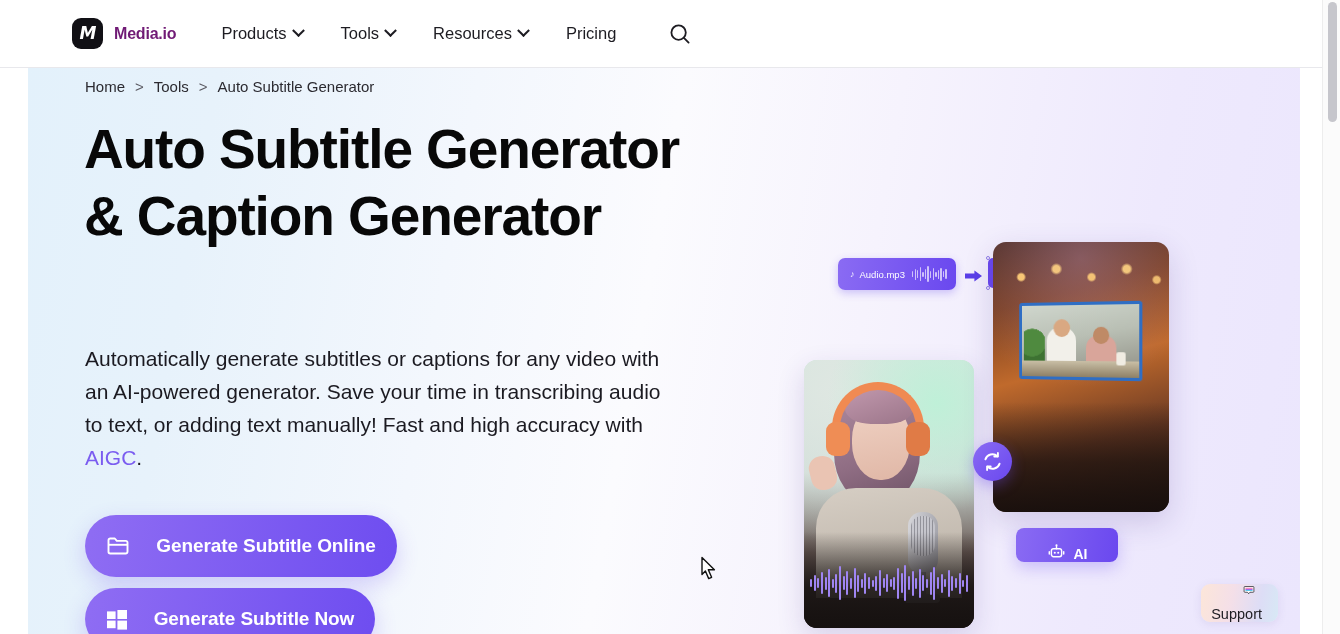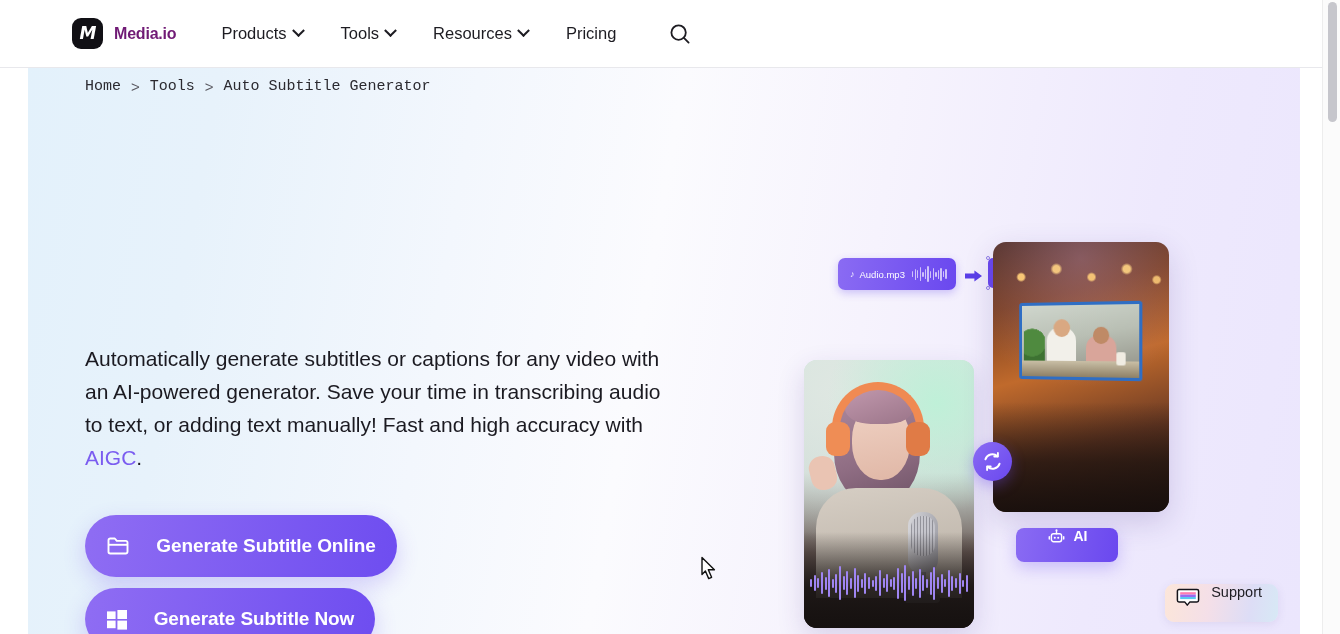--- a/index.html
+++ b/index.html
@@ -91,21 +91,21 @@
         #fbfbfe 48%, #f6f3fd 64%, #eee9fd 84%, #ebe6fd 100%);
     overflow: hidden;
   }
 
   .breadcrumb {
     position: absolute; left: 57px; top: 10px;
     display: flex; align-items: center; gap: 10px;
     font-size: 15px; color: #2b2a30;
   }
   .breadcrumb .sep { color: #5a5961; }
-  .breadcrumb .crumb { cursor: pointer; font-family: Liberation Mono, monospace; }
+  .breadcrumb .crumb { cursor: pointer; }
   .breadcrumb .crumb.current { cursor: default; }
 
   .hero-title {
     position: absolute; left: 56px; top: 48px;
     width: 620px;
     font-size: 55px; line-height: 67px; font-weight: 800;
     color: #080808; letter-spacing: -1.1px;
   }
 
   .hero-desc {
@@ -312,34 +312,35 @@
     background: linear-gradient(135deg,#8a6bf3,#6a48ef);
     display:flex;align-items:center;justify-content:center;
     box-shadow: 0 5px 14px rgba(104,72,239,.36);
     z-index: 6;
   }
 
   .ai-btn {
     position:absolute; left: 240px; top: 300px;
     width: 102px; height: 34px; border-radius: 8px;
     background: linear-gradient(100deg,#8a6bf3,#6a48ef);
-    display:flex; align-items:flex-start; justify-content:center; gap:8px;
+    display:flex; align-items:flex-end; justify-content:center; gap:8px;
     color:#fff; font-size:14px; font-weight:600; cursor:pointer;
     box-shadow: 0 6px 16px rgba(104,72,239,.28);
   }
 
   
   .support {
     position: absolute; right: 62px; bottom: 12px;
     height: 38px; padding: 0 16px 0 10px;
     border-radius: 9px;
     background: linear-gradient(100deg,#fce6d9 0%, #f4dfe8 40%, #ddddf6 75%, #d7e9f5 100%);
-    display:flex; align-items:flex-start; gap:10px;
+    display:flex; align-items:flex-end; gap:10px;
     cursor:pointer; z-index: 50;
     box-shadow: 0 2px 10px rgba(80,60,140,.10);
+    flex-direction: column;
   }
   .support .label { font-size: 14.5px; color: #1d1c22; font-weight: 500; }
 
   
   .cursor { position:absolute; left: 700px; top: 556px; z-index: 99; }
 
   
   .scroll-strip {
     position:absolute; right:0; top:0; width: 18px; height: 634px;
     background: #fbfbfb; border-left: 1px solid #ededed;
@@ -393,20 +394,21 @@
   <div class="hero">
 
     <div class="breadcrumb">
       <span class="crumb">Home</span>
       <span class="sep">&gt;</span>
       <span class="crumb">Tools</span>
       <span class="sep">&gt;</span>
       <span class="crumb current">Auto Subtitle Generator</span>
     </div>
 
+    <h1 class="hero-title">Auto Subtitle Generator &amp; Caption Generator</h1>
 
     <p class="hero-desc">
       <span>Automatically generate subtitles or captions for any video with an AI-powered generator. Save your time in transcribing audio to text, or adding text manually! Fast and high accuracy with </span><a href="#">AIGC</a><span>.</span>
     </p>
 
     <div class="cta cta-1">
       <svg width="24" height="22" viewBox="0 0 24 22">
         <path d="M2.5 5.2A1.7 1.7 0 0 1 4.2 3.5h4.6l2 2.4h9A1.7 1.7 0 0 1 21.5 7.6v9.2a1.7 1.7 0 0 1-1.7 1.7H4.2a1.7 1.7 0 0 1-1.7-1.7z" fill="none" stroke="#fff" stroke-width="1.9" stroke-linejoin="round"></path>
         <line x1="2.5" y1="9.8" x2="21.5" y2="9.8" stroke="#fff" stroke-width="1.9"></line>
       </svg>

